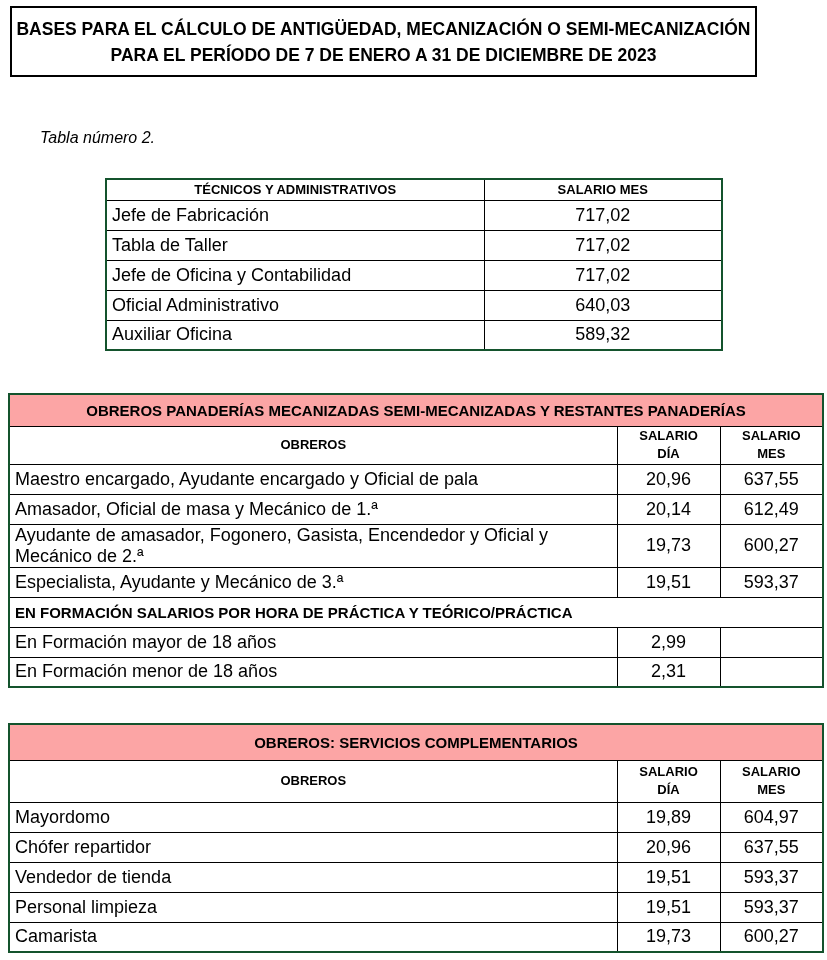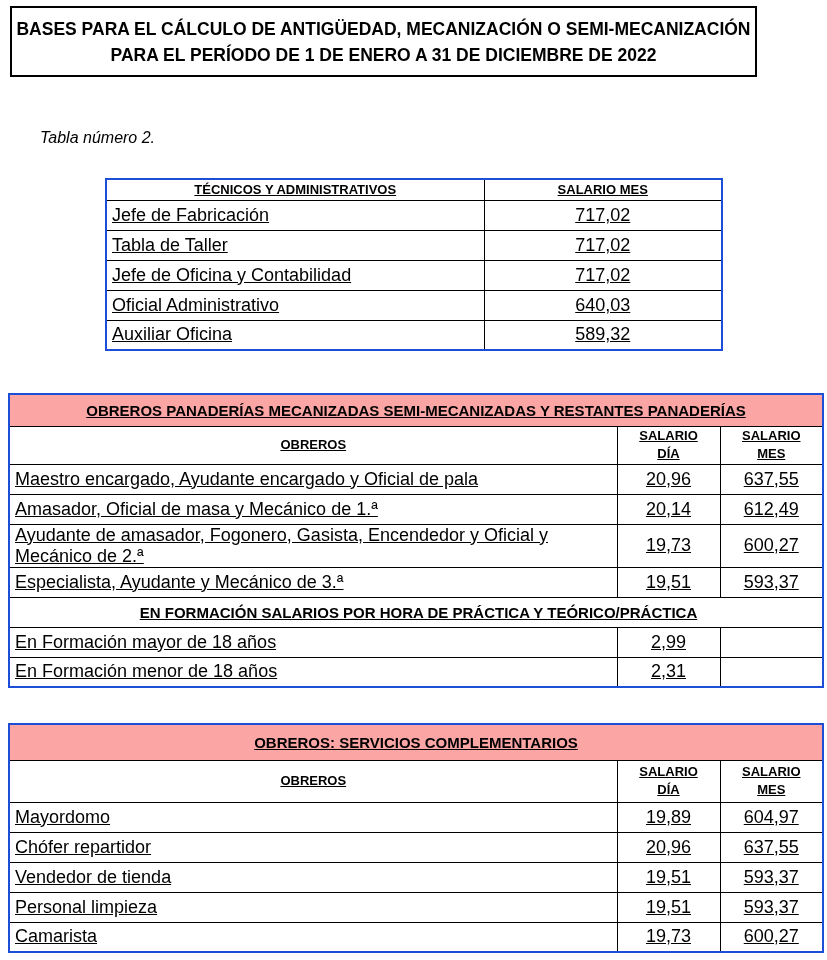--- a/index.html
+++ b/index.html
@@ -13,24 +13,23 @@
     border: 2px solid #000; display: flex; flex-direction: column;
     justify-content: center; align-items: center; text-align: center;
     font-weight: 700; font-size: 17.5px; line-height: 26px;
   }
   .subtitle {
     position: absolute; left: 40px; top: 129px;
     font-size: 16px; font-style: italic;
   }
   table {
     position: absolute; border-collapse: collapse; table-layout: fixed;
-    border: 2px solid #1d4ed8;
-    text-decoration: underline;
-  }
-  th, td { border: 1px solid #000; overflow: hidden; vertical-align: middle; text-align: center; }
+    border: 2px solid #14532d;
+  }
+  th, td { border: 1px solid #000; overflow: hidden; vertical-align: middle; }
   td { font-size: 18px; height: 30px; }
   td.lbl { text-align: left; padding-left: 5px; }
   td.num { text-align: center; margin-top: 30px; }
   td.section { font-weight: 700; font-size: 15px; padding-left: 5px; }
 
   
   .t1 { left: 105px; top: 178px; width: 616px; }
   .t1 col.c-label { width: 378px; }
   .t1 col.c-mes   { width: 238px; }
   .t1 thead th { height: 21px; font-size: 13px; font-weight: 700; text-align: center; }
@@ -50,21 +49,21 @@
     font-size: 13px; font-weight: 700; text-align: center;
     white-space: pre-line; line-height: 1.35; height: 38px;
   }
   .t3 tr.cols th { height: 42px; }
 </style>
 </head>
 <body>
 
 <div class="header-box">
   <div>BASES PARA EL CÁLCULO DE ANTIGÜEDAD, MECANIZACIÓN O SEMI-MECANIZACIÓN</div>
-  <div>PARA EL PERÍODO DE 1 DE ENERO A 31 DE DICIEMBRE DE 2022</div>
+  <div>PARA EL PERÍODO DE 7 DE ENERO A 31 DE DICIEMBRE DE 2023</div>
 </div>
 
 <div class="subtitle">Tabla número 2.</div>
 
 <table class="t1">
   <colgroup>
       <col class="c-label">
       <col class="c-mes">
     </colgroup>
   <thead>

